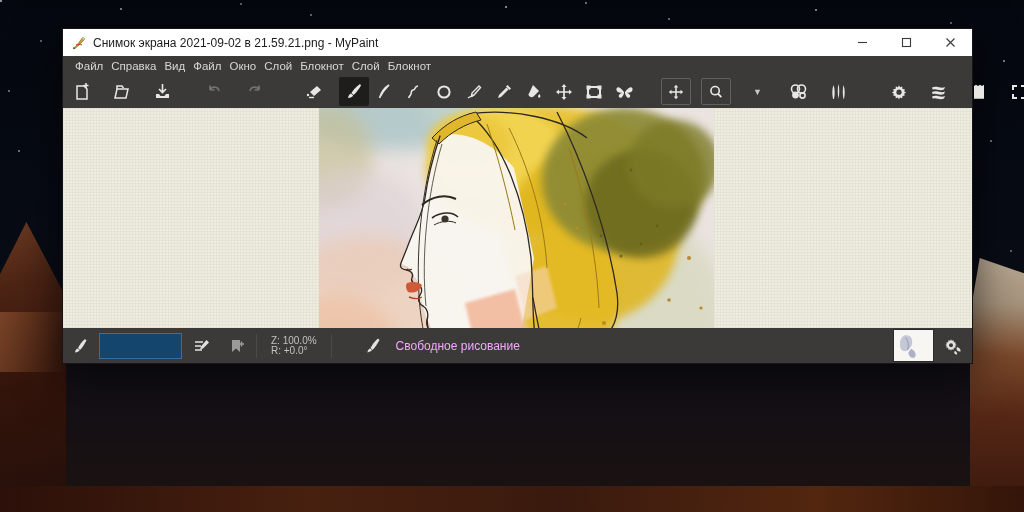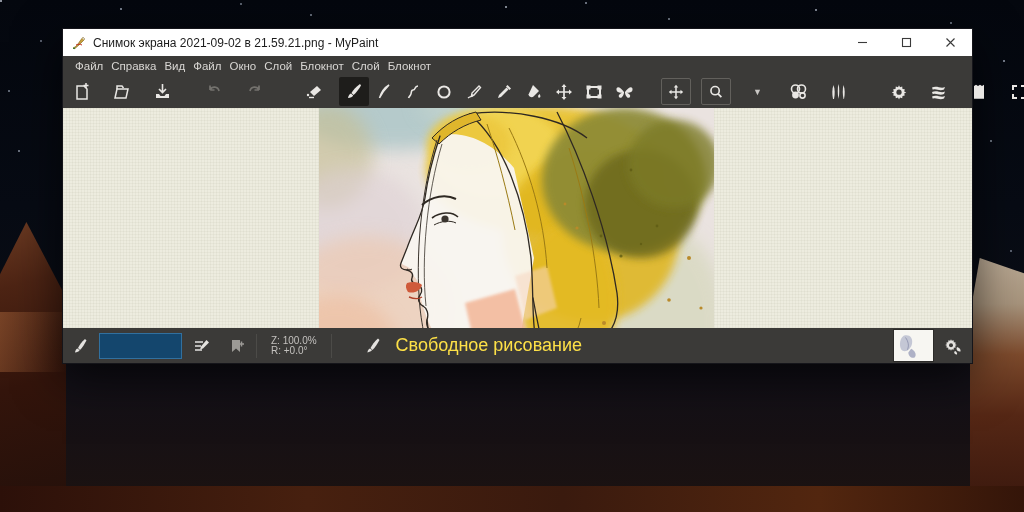--- a/index.html
+++ b/index.html
@@ -53,21 +53,21 @@
     background-color:#edecdf;
     background-image:repeating-linear-gradient(0deg,rgba(120,120,90,.06) 0 1px,transparent 1px 3px),
                      repeating-linear-gradient(90deg,rgba(120,120,90,.06) 0 1px,transparent 1px 3px);}
   .painting{position:absolute;left:256px;top:0;width:395px;height:347px;}
   
   .statusbar{height:35px;background:#3b3a38;display:flex;align-items:center;flex:0 0 auto;position:relative;}
   .sb-icon{width:26px;display:flex;align-items:center;justify-content:center;color:#e4e2df;flex:0 0 auto;}
   .swatch{width:83px;height:26px;background:#14466d;border:1px solid #31709f;box-sizing:border-box;margin:0 6px;flex:0 0 auto;}
   .sb-sep{width:1px;height:24px;background:#4c4b48;margin:0 6px;flex:0 0 auto;}
   .zr{display:flex;flex-direction:column;justify-content:center;font-size:10px;line-height:10px;color:#c3c1be;margin:0 8px;flex:0 0 auto;}
-  .mode-label{font-size:18px;color:#fde047;margin-left:10px;}
+  .mode-label{font-size:12px;color:#f0abfc;margin-left:10px;}
   .sb-right{margin-left:auto;display:flex;align-items:center;height:100%;}
   .thumb{width:41px;height:33px;background:#f7f6f2;border:1px solid #2c2b29;box-sizing:border-box;margin-right:6px;}
   .thumb svg{display:block;width:100%;height:100%;}
 </style>
 </head>
 <body>
 
 <div class="desktop">
   <div class="sky"></div>
   <div class="rock rock-left"></div>

